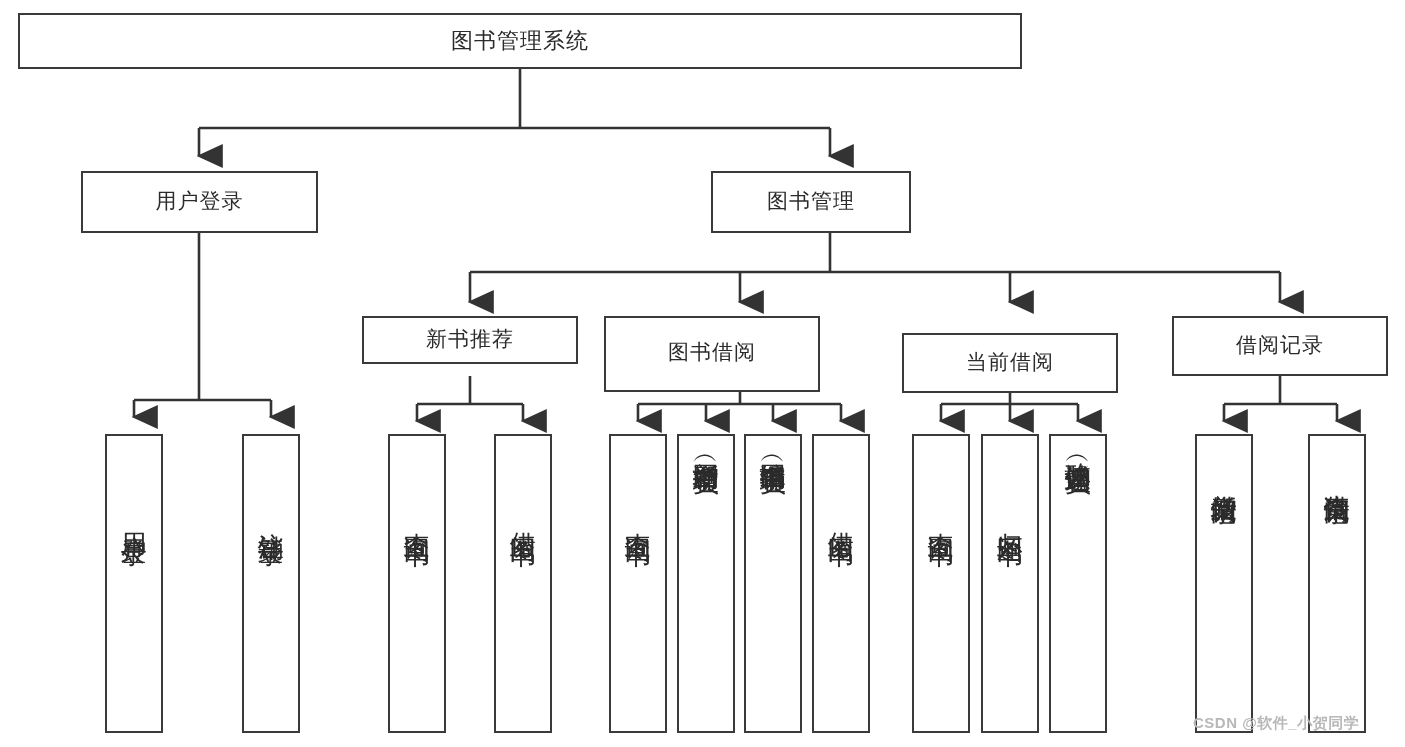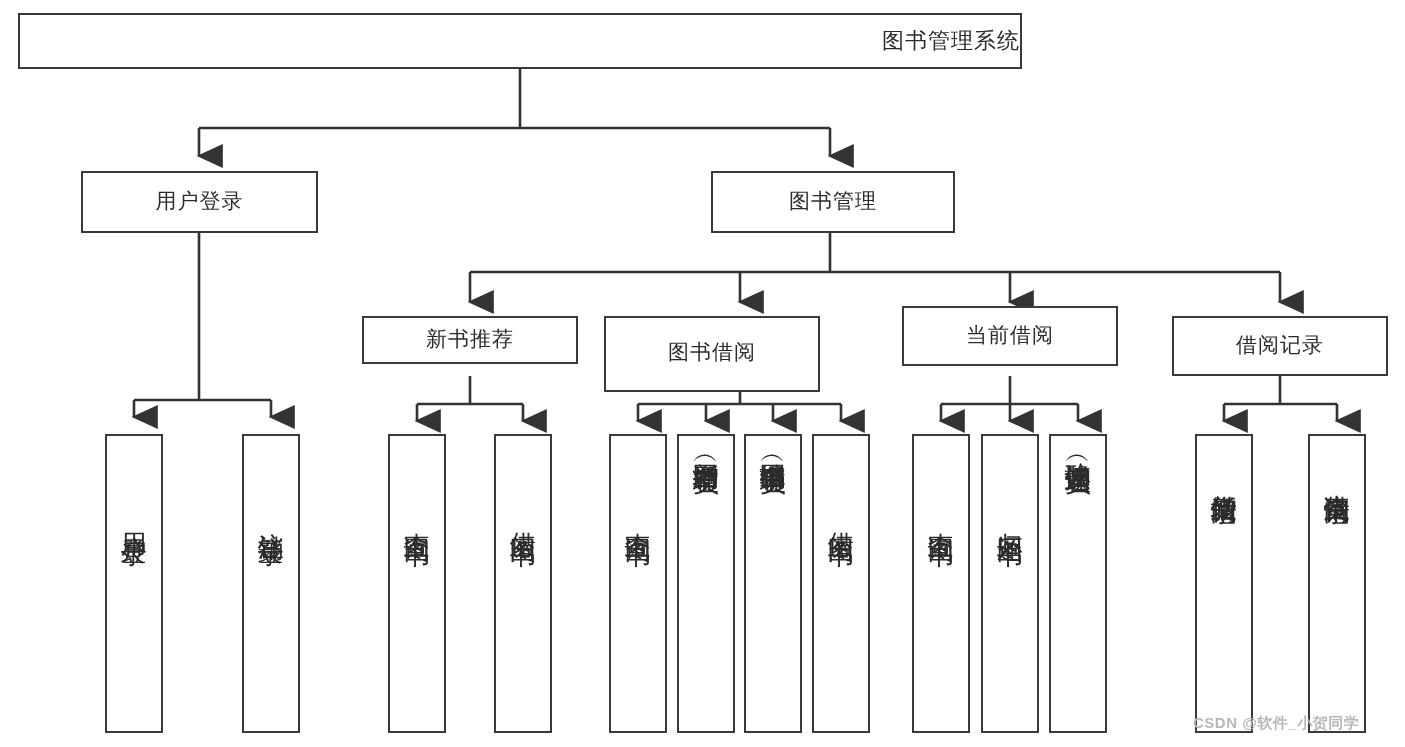--- a/index.html
+++ b/index.html
@@ -108,38 +108,38 @@
       <path d="M 1010 404 L 1010 421" marker-end="url(#arrow)"></path>
       <path d="M 1078 404 L 1078 421" marker-end="url(#arrow)"></path>
 
       <path d="M 1280 376 L 1280 404"></path>
       <path d="M 1224 404 L 1337 404"></path>
       <path d="M 1224 404 L 1224 421" marker-end="url(#arrow)"></path>
       <path d="M 1337 404 L 1337 421" marker-end="url(#arrow)"></path>
     </g>
   </svg>
 
-  <div class="node h root" style="left:18px;top:13px;width:1004px;height:56px;justify-content:flex-end;">
+  <div class="node h root" style="left:18px;top:13px;width:1004px;height:56px;">
     <span class="lbl">图书管理系统</span>
   </div>
 
   <div class="node h" style="left:81px;top:171px;width:237px;height:62px;">
     <span class="lbl">用户登录</span>
   </div>
-  <div class="node h" style="left:711px;top:171px;width:244px;height:62px;">
+  <div class="node h" style="left:711px;top:171px;width:200px;height:62px;">
     <span class="lbl">图书管理</span>
   </div>
 
   <div class="node h" style="left:362px;top:316px;width:216px;height:48px;">
     <span class="lbl">新书推荐</span>
   </div>
   <div class="node h" style="left:604px;top:316px;width:216px;height:76px;font-family:Liberation Mono, monospace;">
     <span class="lbl">图书借阅</span>
   </div>
-  <div class="node h" style="left:902px;top:306px;width:216px;height:60px;justify-content:center;">
+  <div class="node h" style="left:902px;top:333px;width:216px;height:60px;justify-content:center;">
     <span class="lbl">当前借阅</span>
   </div>
   <div class="node h" style="left:1172px;top:316px;width:216px;height:60px;">
     <span class="lbl">借阅记录</span>
   </div>
 
   <div class="node v" style="left:105px;top:434px;width:58px;height:299px;padding-top:76px;">
     <span class="lbl">用户登录</span>
   </div>
   <div class="node v" style="left:242px;top:434px;width:58px;height:299px;padding-top:76px;">

